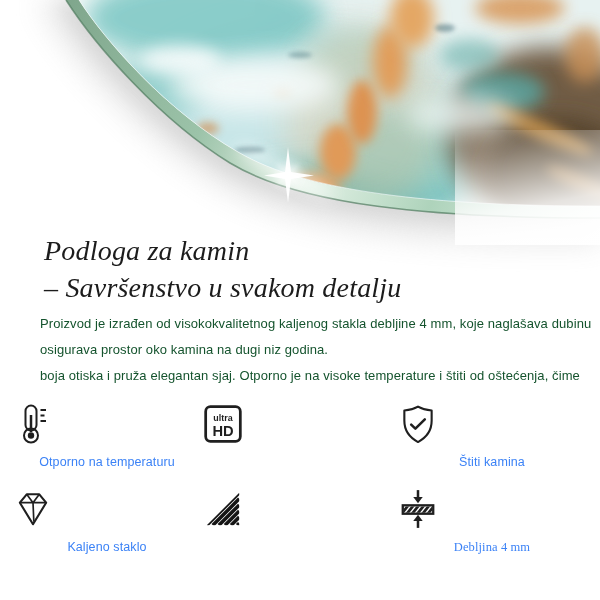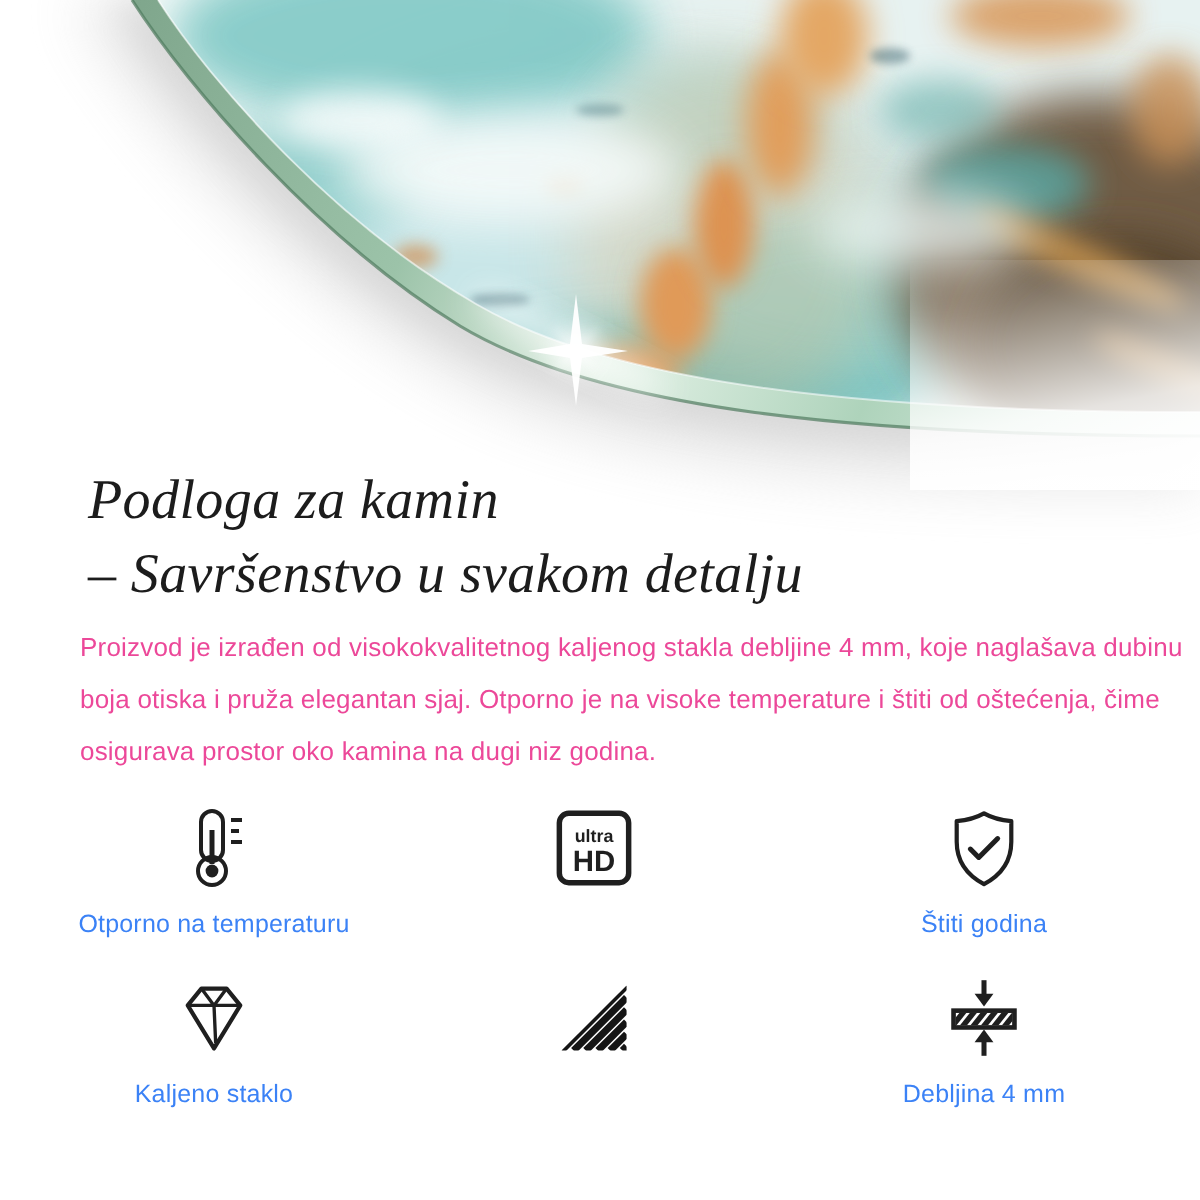--- a/index.html
+++ b/index.html
@@ -11,35 +11,35 @@
   .hero{position:absolute;top:0;left:0;width:600px;height:340px;}
   .hero svg{display:block;}
   .title{
     position:absolute;left:40px;top:228px;
     font-family:"Liberation Serif","DejaVu Serif",serif;
     font-size:28px;line-height:37px;color:#1c1c1c;font-weight:400;
     letter-spacing:.2px;white-space:nowrap;
   }
   .desc{
     position:absolute;left:40px;top:311px;
-    font-size:13px;line-height:26px;color:#ec4899;
+    font-size:13px;line-height:26px;color:#14532d;
     letter-spacing:.1px;
   }
   .desc div{white-space:nowrap;}
   .feature{
     position:absolute;width:190px;text-align:center;
   }
   .feature .icon-wrap{
-    height:44px;display:flex;align-items:center;justify-content:center;
+    height:44px;display:flex;align-items:center;
   }
   .feature .flabel{
     margin-top:9px;font-size:12.5px;color:#3b82f6;letter-spacing:.1px;
   }
   .f1{left:12px;top:402px;}  .f2{left:202px;top:402px;}  .f3{left:397px;top:402px;}
-  .f4{left:12px;top:487px;}  .f5{left:202px;top:487px;}  .f6{left:397px;top:487px;}
+  .f4{left:12px;top:487px;}  .f5{left:202px;top:487px;}  .f6{left:397px;top:487px;font-family:Liberation Serif, serif;}
   .ic{stroke:#1f1f1f;fill:none;stroke-width:2;}
 </style>
 </head>
 <body>
 
 <div class="hero">
   <svg width="600" height="340" viewBox="0 0 600 340">
     <defs>
       <filter id="b2" x="-60%" y="-60%" width="220%" height="220%">
           <feGaussianBlur stdDeviation="2"></feGaussianBlur>
@@ -146,22 +146,22 @@
   </svg>
 </div>
 
 <h1 class="title" style="margin:4px;font-style:italic;">
   <div>Podloga za kamin</div>
   <div>– Savršenstvo u svakom detalju</div>
 </h1>
 
 <div class="desc">
   <div>Proizvod je izrađen od visokokvalitetnog kaljenog stakla debljine 4 mm, koje naglašava dubinu</div>
+  <div>osigurava prostor oko kamina na dugi niz godina.</div>
   <div>boja otiska i pruža elegantan sjaj. Otporno je na visoke temperature i štiti od oštećenja, čime</div>
-  <div>osigurava prostor oko kamina na dugi niz godina.</div>
 </div>
 
 <div class="feature f1">
   <div class="icon-wrap">
     <svg width="40" height="44" viewBox="0 0 40 44">
       <rect class="ic" x="13.5" y="3.5" width="11" height="25" rx="5.5"></rect>
       <circle class="ic" cx="19" cy="33.5" r="7"></circle>
       <line x1="19" y1="13" x2="19" y2="30" stroke="#1f1f1f" stroke-width="2.5"></line>
       <circle cx="19" cy="33.5" r="3.2" fill="#1f1f1f"></circle>
       <path d="M28.5,8 H34 M28.5,13.5 H32.5 M28.5,19 H34" stroke="#1f1f1f" stroke-width="2"></path>
@@ -180,21 +180,21 @@
   </div>
 </div>
 
 <div class="feature f3">
   <div class="icon-wrap">
     <svg width="42" height="42" viewBox="0 0 40 40">
       <path class="ic" d="M20,3.5 C23.5,5.5 28.5,6.8 33,7.2 L33,17 C33,27 27.5,33.2 20,37.2 C12.5,33.2 7,27 7,17 L7,7.2 C11.5,6.8 16.5,5.5 20,3.5 Z" stroke-linejoin="round"></path>
       <path d="M13.5,20.5 L17.5,24.5 L26.5,15.5" fill="none" stroke="#1f1f1f" stroke-width="2.4" stroke-linecap="round" stroke-linejoin="round"></path>
     </svg>
   </div>
-  <div class="flabel">Štiti godina</div>
+  <div class="flabel">Štiti kamina</div>
 </div>
 
 <div class="feature f4">
   <div class="icon-wrap">
     <svg width="42" height="42" viewBox="0 0 40 40">
       <path class="ic" d="M7.5,14 L14,6 L26,6 L32.5,14 L20,34.5 Z" stroke-linejoin="round"></path>
       <path d="M7.5,14 H32.5 M14,6 L20,14 M26,6 L20,14 M20,14 L20.8,32" fill="none" stroke="#1f1f1f" stroke-width="1.6"></path>
     </svg>
   </div>
   <div class="flabel">Kaljeno staklo</div>

